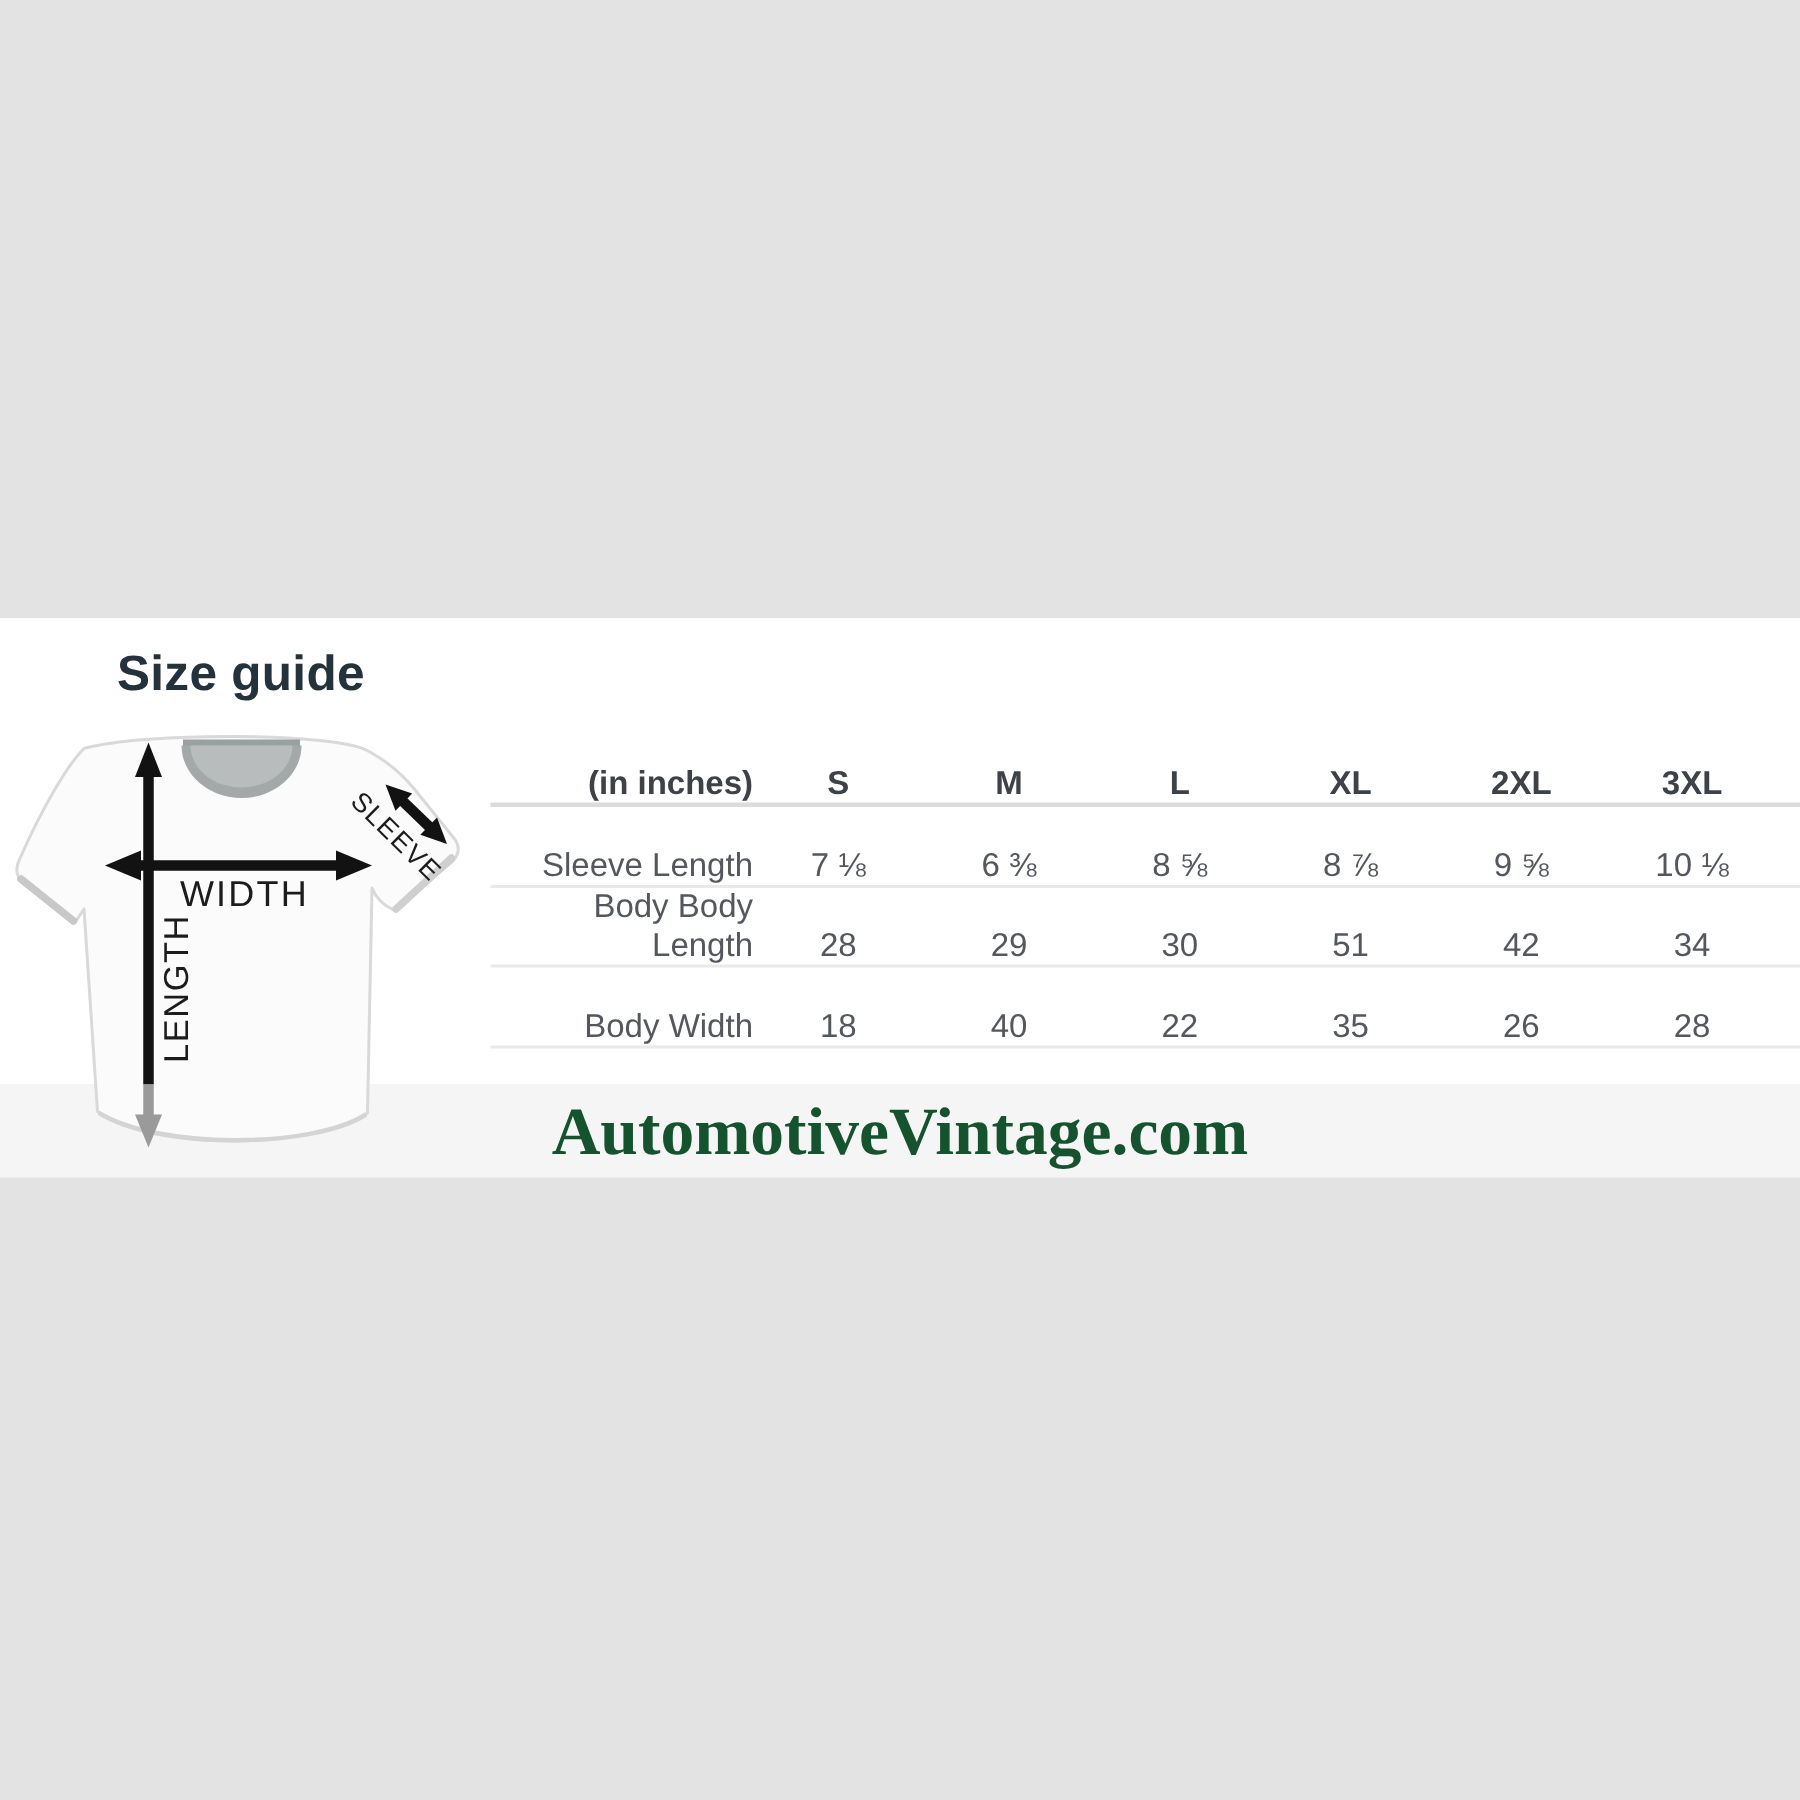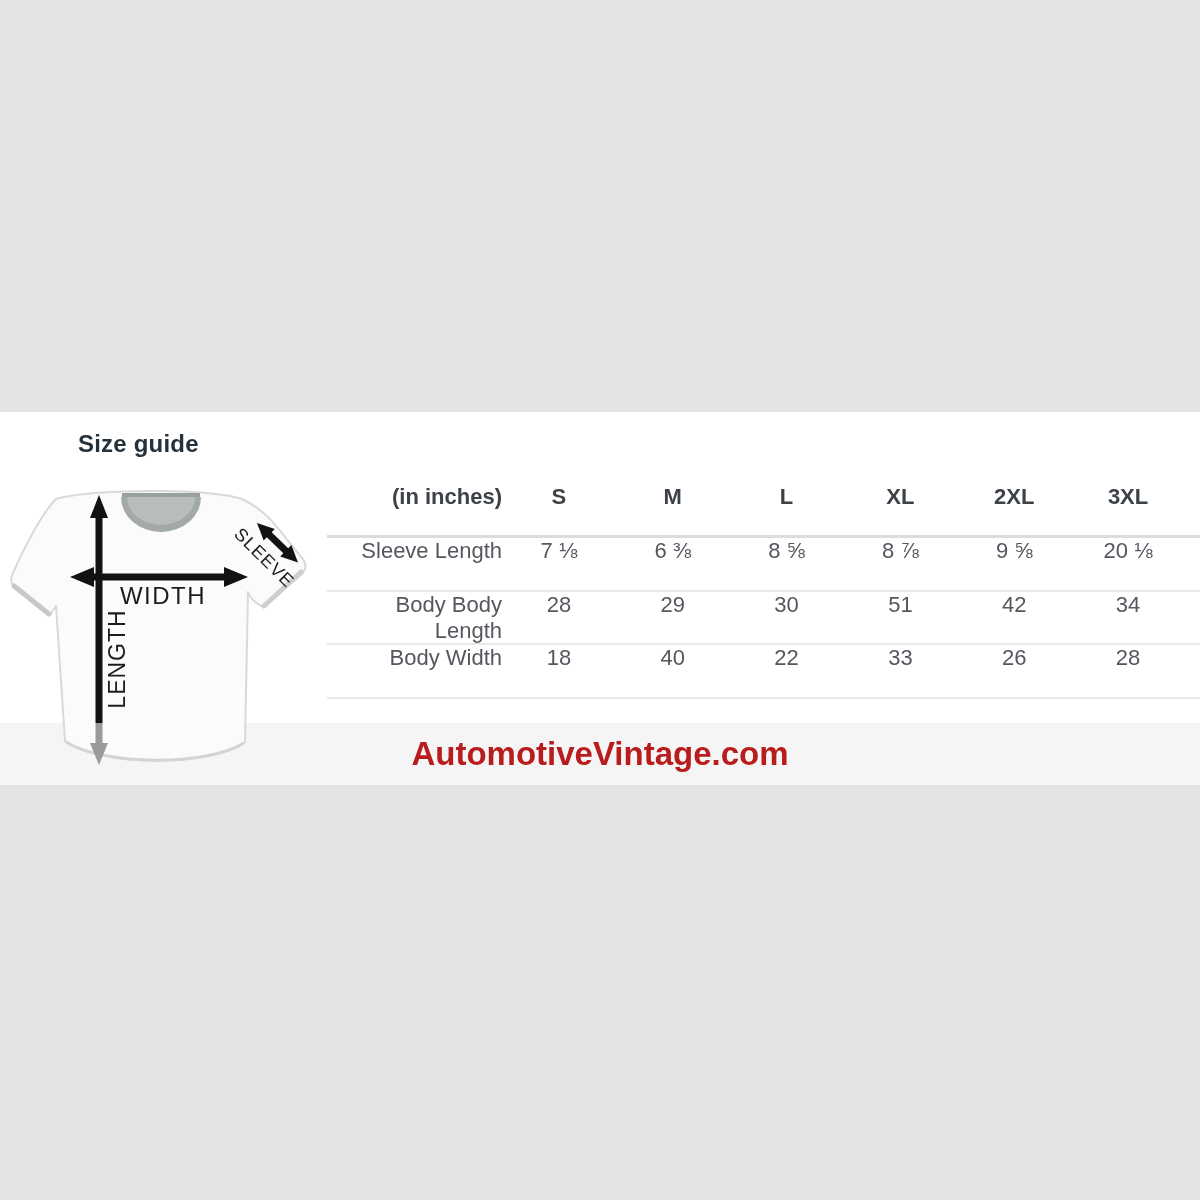--- a/index.html
+++ b/index.html
@@ -5,33 +5,33 @@
   html,body{margin:0;padding:0;}
   body{background:#e3e3e3;font-family:"Liberation Sans","DejaVu Sans",sans-serif;}
   .stage{position:relative;width:1200px;height:1200px;background:#e3e3e3;overflow:hidden;}
 
   
   .panel{position:absolute;left:0;top:412px;width:1200px;height:311px;background:#ffffff;z-index:1;}
 
   
   .band{position:absolute;left:0;top:723px;width:1200px;height:62px;background:#f5f5f5;z-index:1;
         display:flex;align-items:center;justify-content:center;}
-  .watermark{font-size:33px;font-weight:700;color:#b91c1c;letter-spacing:0px;white-space:nowrap;}
+  .watermark{font-size:45px;font-weight:700;color:#14532d;letter-spacing:0px;white-space:nowrap;font-family:Liberation Serif, serif;}
 
   
-  .title{position:absolute;left:78px;top:430px;margin:0;font-size:24px;font-weight:700;
+  .title{position:absolute;left:78px;top:430px;margin:0;font-size:33px;font-weight:700;
          color:#24333b;z-index:2;letter-spacing:0.2px;}
 
   
   .tshirt{position:absolute;left:0;top:455px;width:320px;height:330px;z-index:3;pointer-events:none;}
   .tshirt text{font-family:"Liberation Sans","DejaVu Sans",sans-serif;fill:#1c1c1c;}
 
   
   .table{position:absolute;left:327px;top:484px;width:873px;z-index:2;color:#54585e;font-size:22px;}
-  .tr{display:flex;align-items:flex-start;height:51.5px;border-bottom:2px solid #e9e9e9;padding-right:15px;}
+  .tr{display:flex;align-items:flex-end;height:51.5px;border-bottom:2px solid #e9e9e9;padding-right:15px;}
   .tr.head{height:51px;border-bottom:3px solid #dcdcdc;}
   .tc{flex:1;text-align:center;}
   .tc.lab{flex:0 0 175px;text-align:right;}
   .th{font-weight:700;color:#3d4248;}
 </style>
 </head>
 <body>
 
 <div class="stage">
 
@@ -96,39 +96,39 @@
       <div class="tc th">3XL</div>
     </div>
 
     <div class="tr">
       <div class="tc lab">Sleeve Length</div>
       <div class="tc">7 ⅛</div>
       <div class="tc">6 ⅜</div>
       <div class="tc">8 ⅝</div>
       <div class="tc">8 ⅞</div>
       <div class="tc">9 ⅝</div>
-      <div class="tc">20 ⅛</div>
+      <div class="tc">10 ⅛</div>
     </div>
 
     <div class="tr">
       <div class="tc lab">Body Body Length</div>
       <div class="tc">28</div>
       <div class="tc">29</div>
       <div class="tc">30</div>
       <div class="tc">51</div>
       <div class="tc">42</div>
       <div class="tc">34</div>
     </div>
 
     <div class="tr">
       <div class="tc lab">Body Width</div>
       <div class="tc">18</div>
       <div class="tc">40</div>
       <div class="tc">22</div>
-      <div class="tc">33</div>
+      <div class="tc">35</div>
       <div class="tc">26</div>
       <div class="tc">28</div>
     </div>
   </div>
 
   <div class="band">
     <div class="watermark">AutomotiveVintage.com</div>
   </div>
 
 </div>

